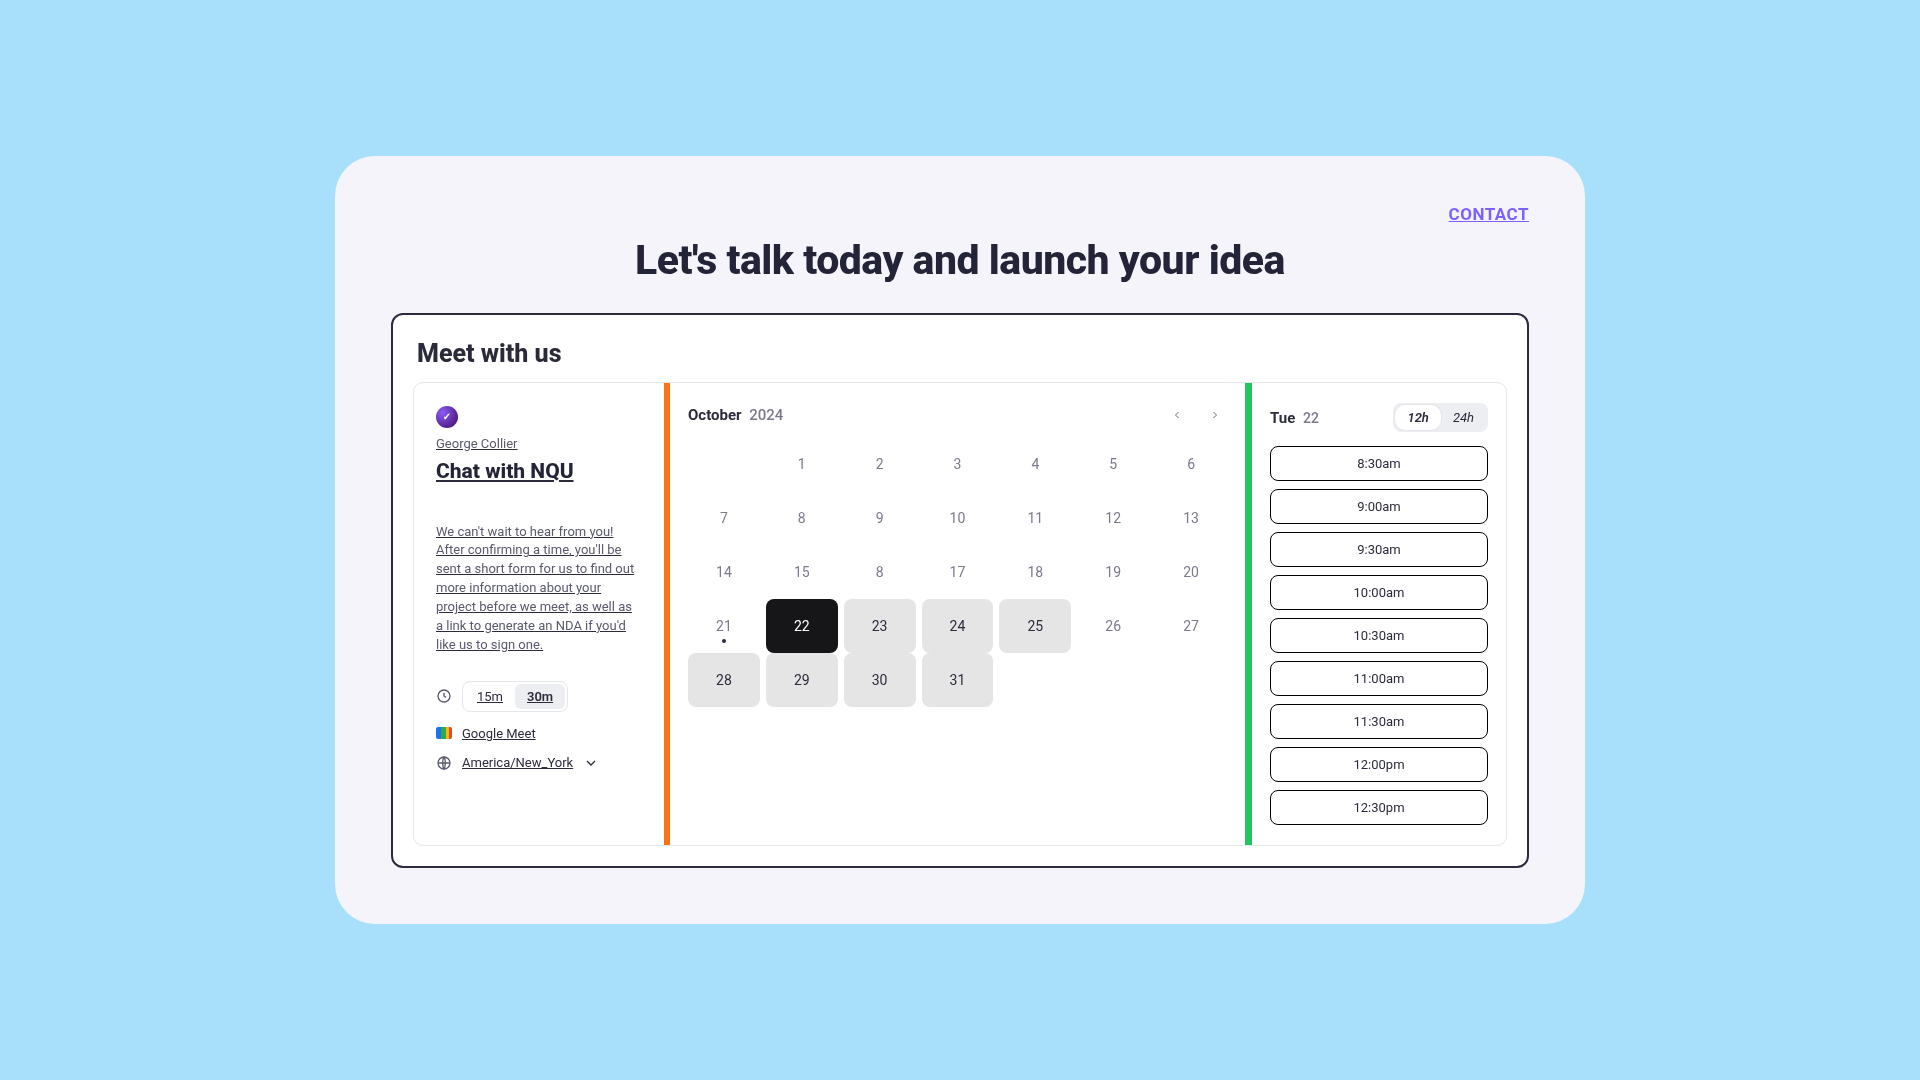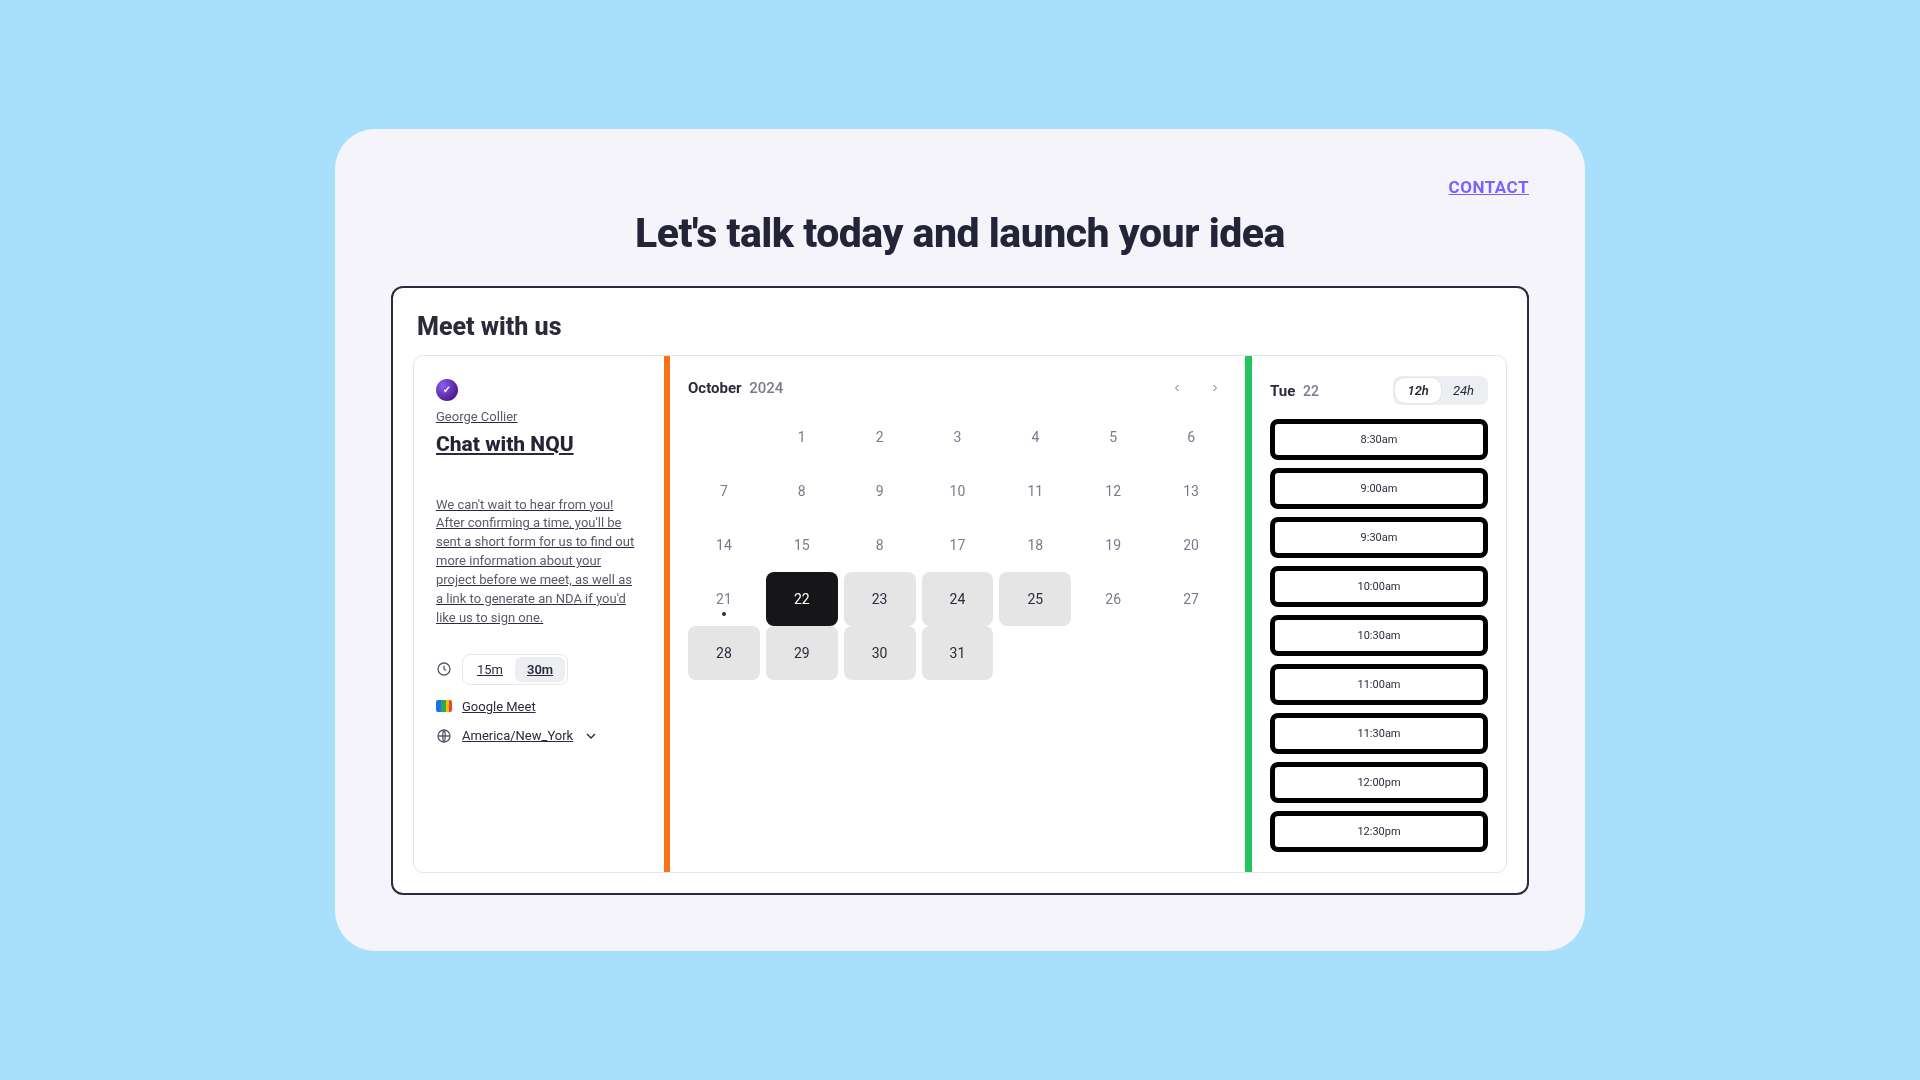--- a/index.html
+++ b/index.html
@@ -125,23 +125,23 @@
   
   .times-head { display:flex; align-items:center; margin-bottom: 14px; }
   .sel-day { font-weight:700; font-size:15px; color:#2b2b3d; }
   .sel-day .num { font-weight:500; color:#7a7a8c; margin-left:4px; font-size:14px; }
   .fmt-seg { margin-left:auto; display:inline-flex; background:#eceef1; border-radius:8px; padding:2px; }
   .fmt-seg .opt { padding:5px 12px; font-size:13px; border-radius:10px; cursor:pointer; color:#2b2b3d;font-style:italic; }
   .fmt-seg .opt.active { background:#fff; box-shadow: 0 0 0 1px #e4e6ea; font-weight:600; }
 
   .slot-list { display:flex; flex-direction:column; gap:8px; }
   .slot {
-    border:5px solid #000000; border-radius:8px;
+    border:1px solid #000000; border-radius:8px;
     text-align:center; padding:9px 0;
-    font-size:11px; color:#2b2b3d; cursor:pointer;
+    font-size:13px; color:#2b2b3d; cursor:pointer;
     background:#fff;
   }
 </style>
 </head>
 <body>
 
 <div class="card">
   <div class="eyebrow">CONTACT</div>
   <h1 class="headline">
     <span>Let's talk today and launch your idea</span><br>

